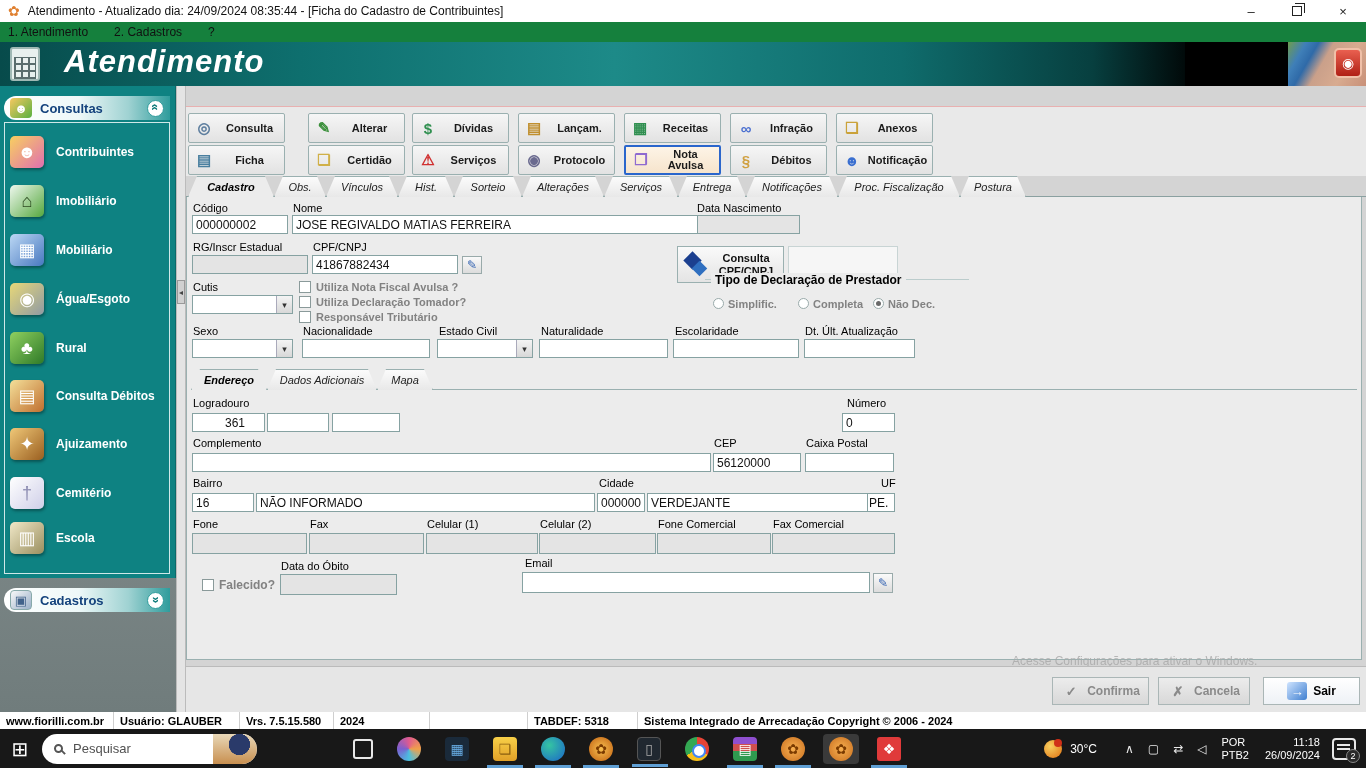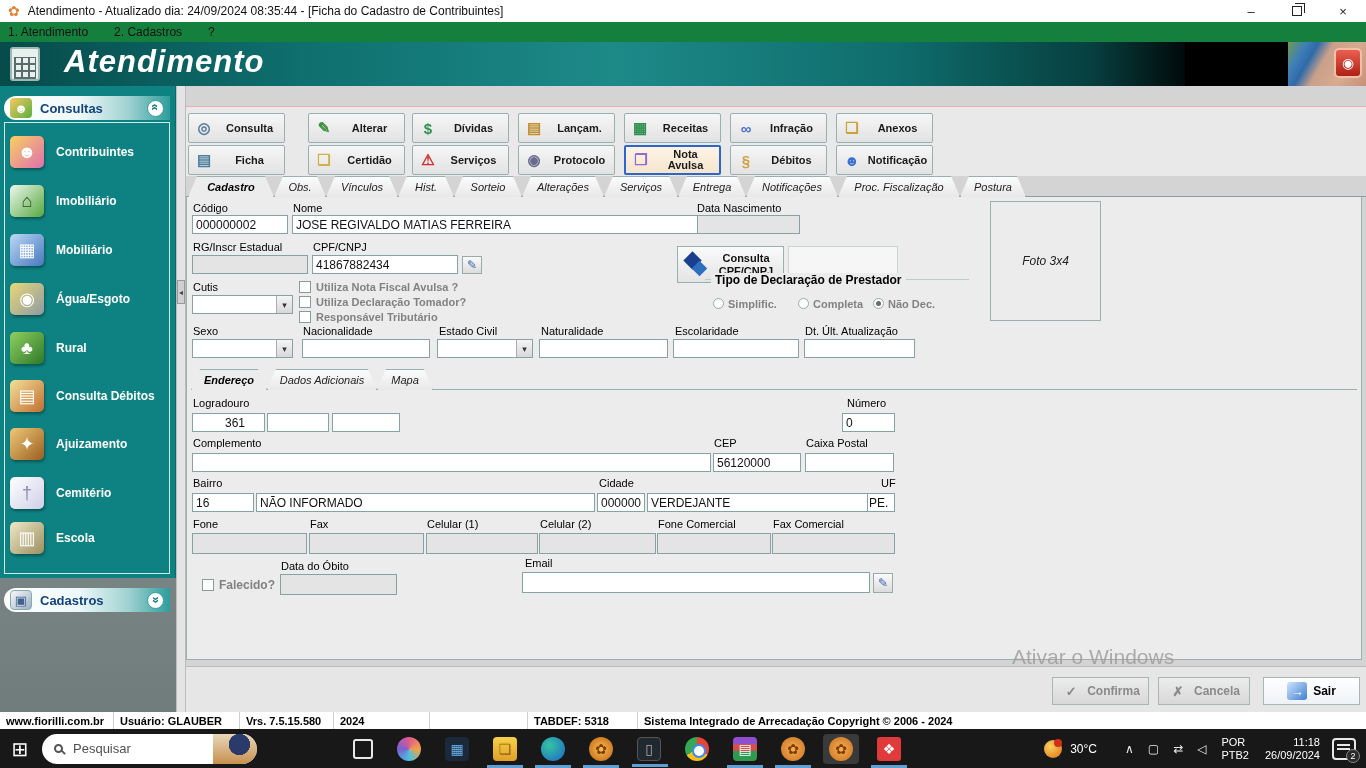--- a/index.html
+++ b/index.html
@@ -329,23 +329,20 @@
   </div>
 
   <div id="form-panel">
 
     <span class="lbl" style="left:6px;top:5px;">Código</span>
     <input class="inp ta-r" style="left: 5px; top: 18px; width: 96px;" value="000000002">
     <span class="lbl" style="left:106px;top:5px;">Nome</span>
     <input class="inp" style="left: 105px; top: 18px; width: 508px;" value="JOSE REGIVALDO MATIAS FERREIRA">
     <span class="lbl" style="left:510px;top:5px;">Data Nascimento</span>
     <input class="inp dis" style="left: 510px; top: 18px; width: 103px;">
-    <div id="foto-box">
-        <span>Foto 3x4</span>
-      </div>
 
     <span class="lbl" style="left:6px;top:44px;">RG/Inscr Estadual</span>
     <input class="inp dis" style="left: 5px; top: 58px; width: 116px;">
     <span class="lbl" style="left:126px;top:44px;">CPF/CNPJ</span>
     <input class="inp" style="left: 125px; top: 58px; width: 146px;" value="41867882434">
     <div class="mini-btn" style="left:275px;top:59px;">✎</div>
     <div id="cpf-consulta-btn">
       <span class="rf-logo"></span>
       <span class="bl"><span>Consulta</span><br><span>CPF/CNPJ</span></span>
     </div>
@@ -452,21 +449,20 @@
       <span class="box"></span>
       <span class="cl" style="font-size:12px;">Falecido?</span>
     </div>
     <input class="inp dis" style="left: 93px; top: 377px; width: 117px; height: 21px;">
     <span class="lbl" style="left:338px;top:360px;">Email</span>
     <input class="inp" style="left: 335px; top: 375px; width: 348px; height: 21px;" value="">
     <div class="mini-btn" style="left:686px;top:376px;height:20px;">✎</div>
   </div>
 
   <div id="watermark">
-    <div class="w1">Ativar o Windows</div>
     <div class="w2">Acesse Configurações para ativar o Windows.</div>
   </div>
 
   <div id="footer-bar">
     <div class="ft-btn disabled" style="left:866px;width:97px;">
       <span class="f-ico">✓</span>
       <span class="f-lbl">Confirma</span>
     </div>
     <div class="ft-btn disabled" style="left:972px;width:92px;">
       <span class="f-ico">✗</span>

